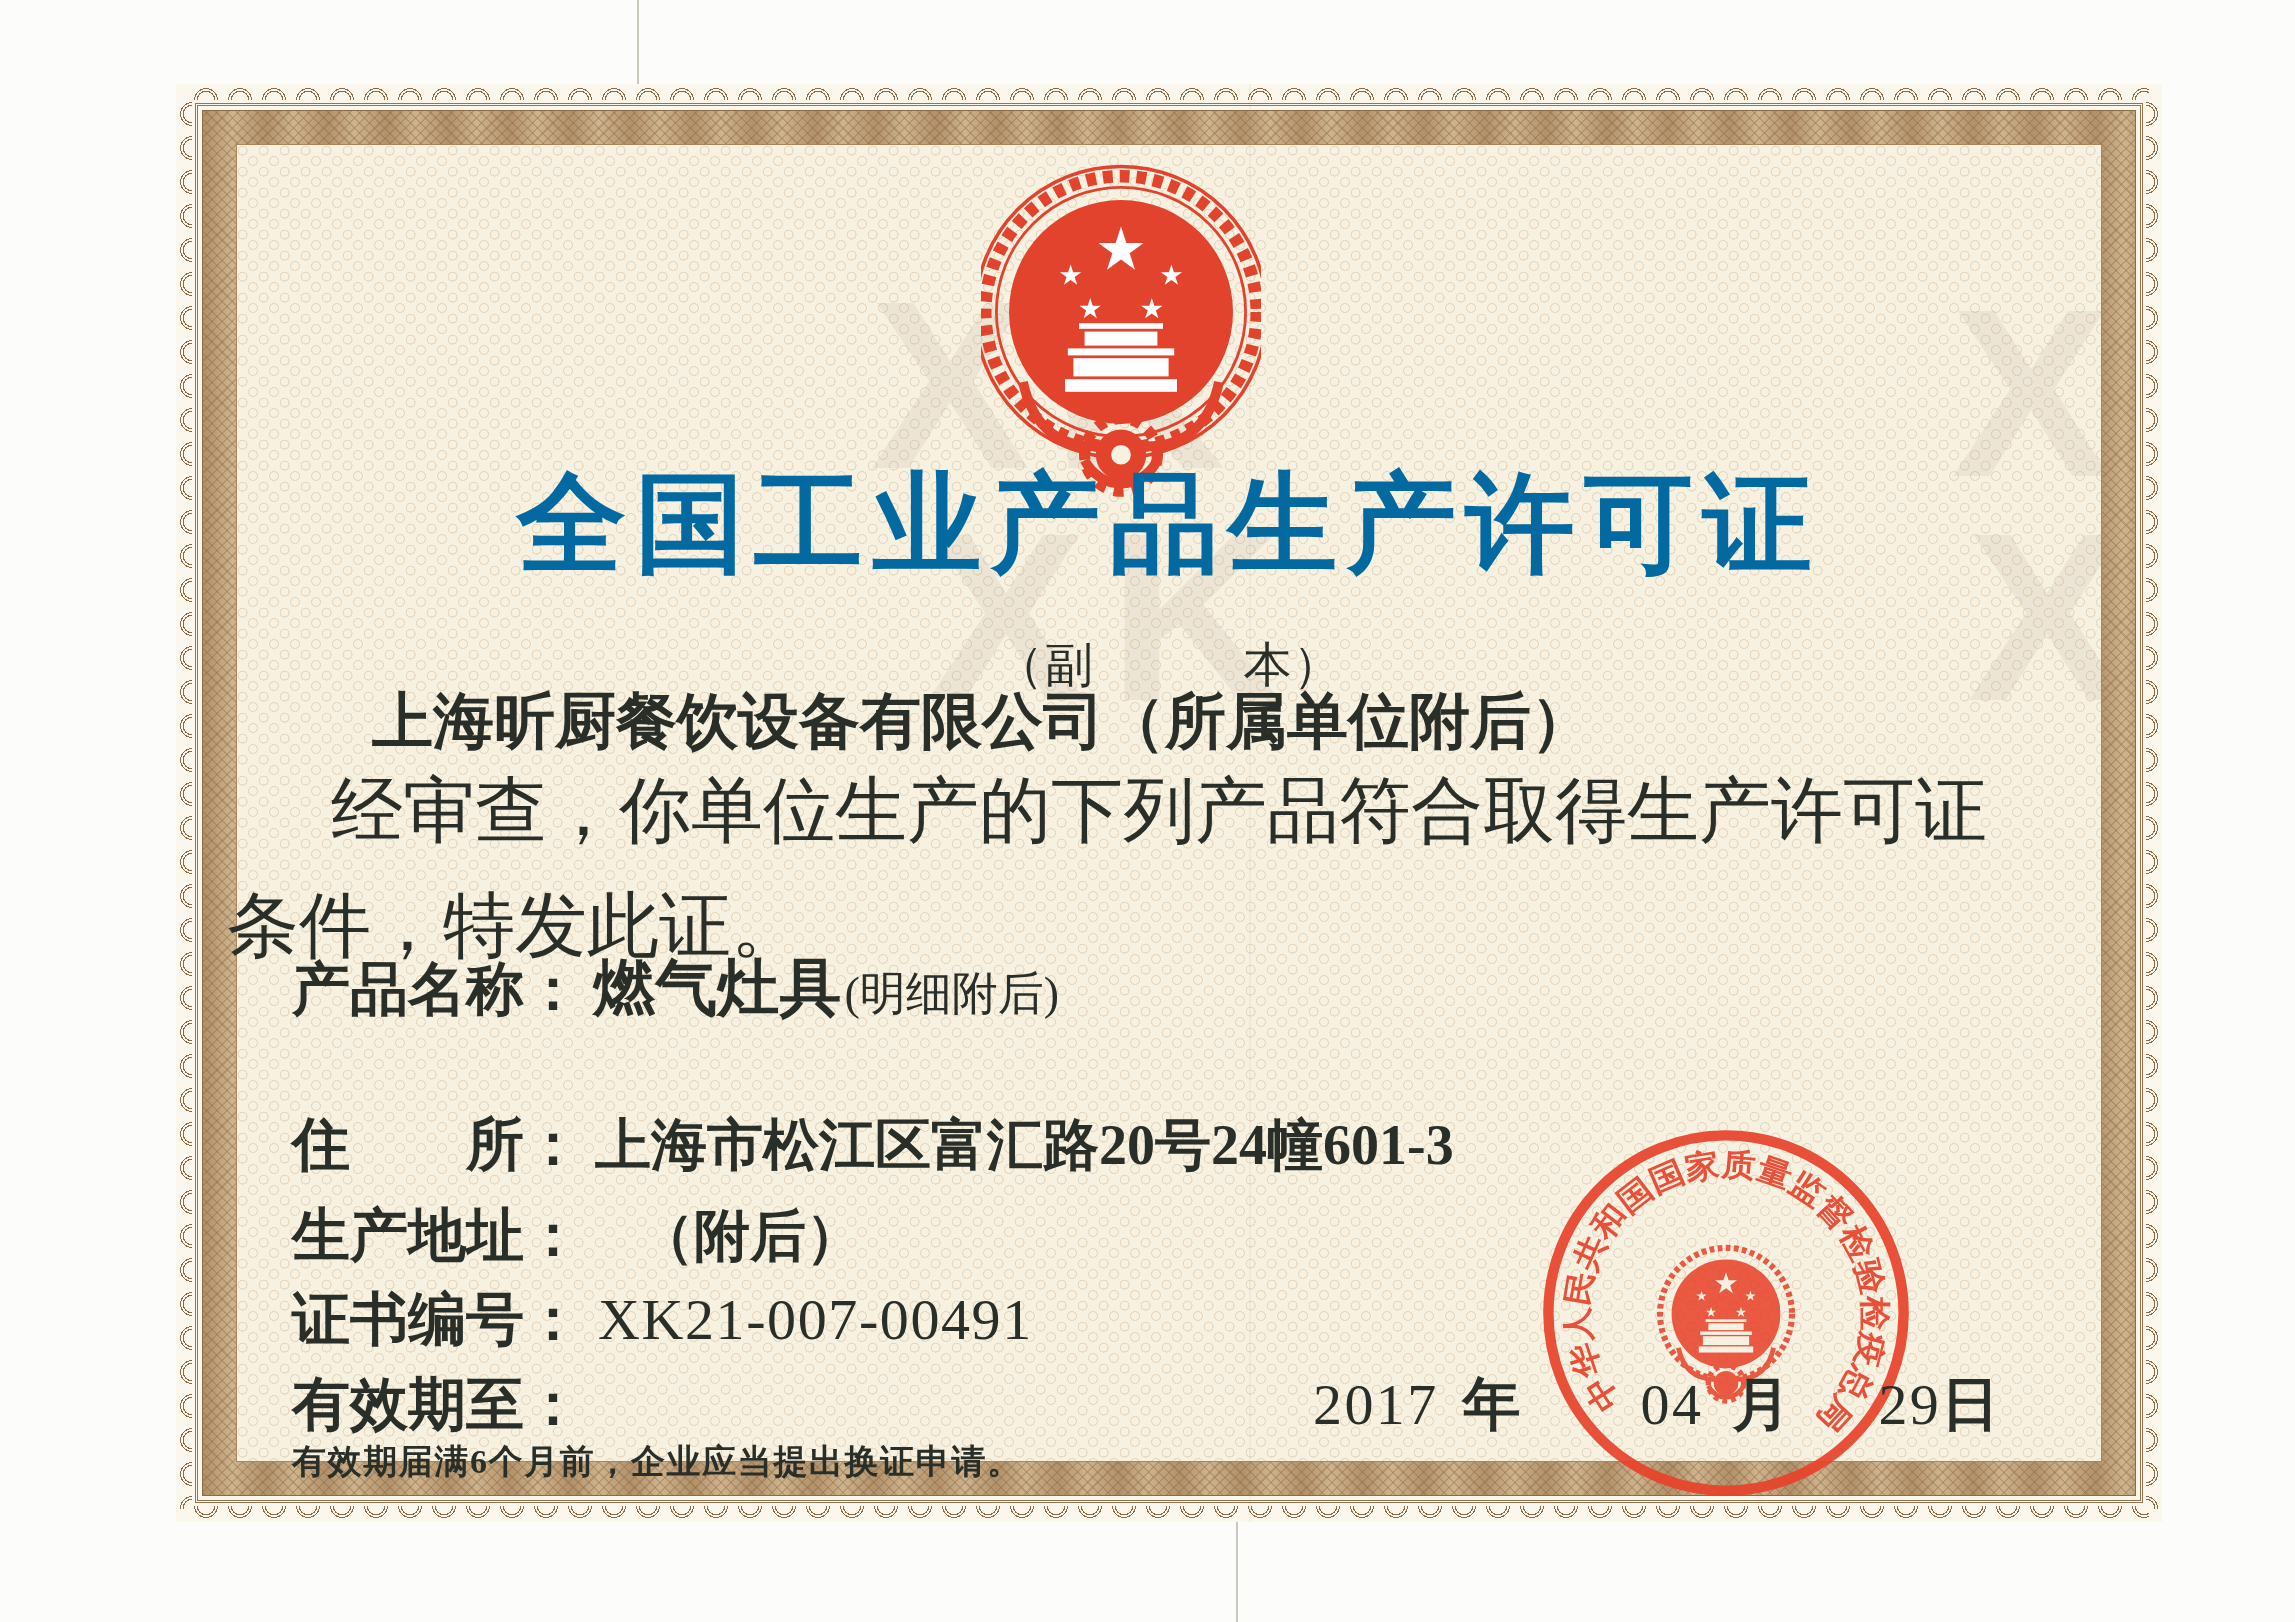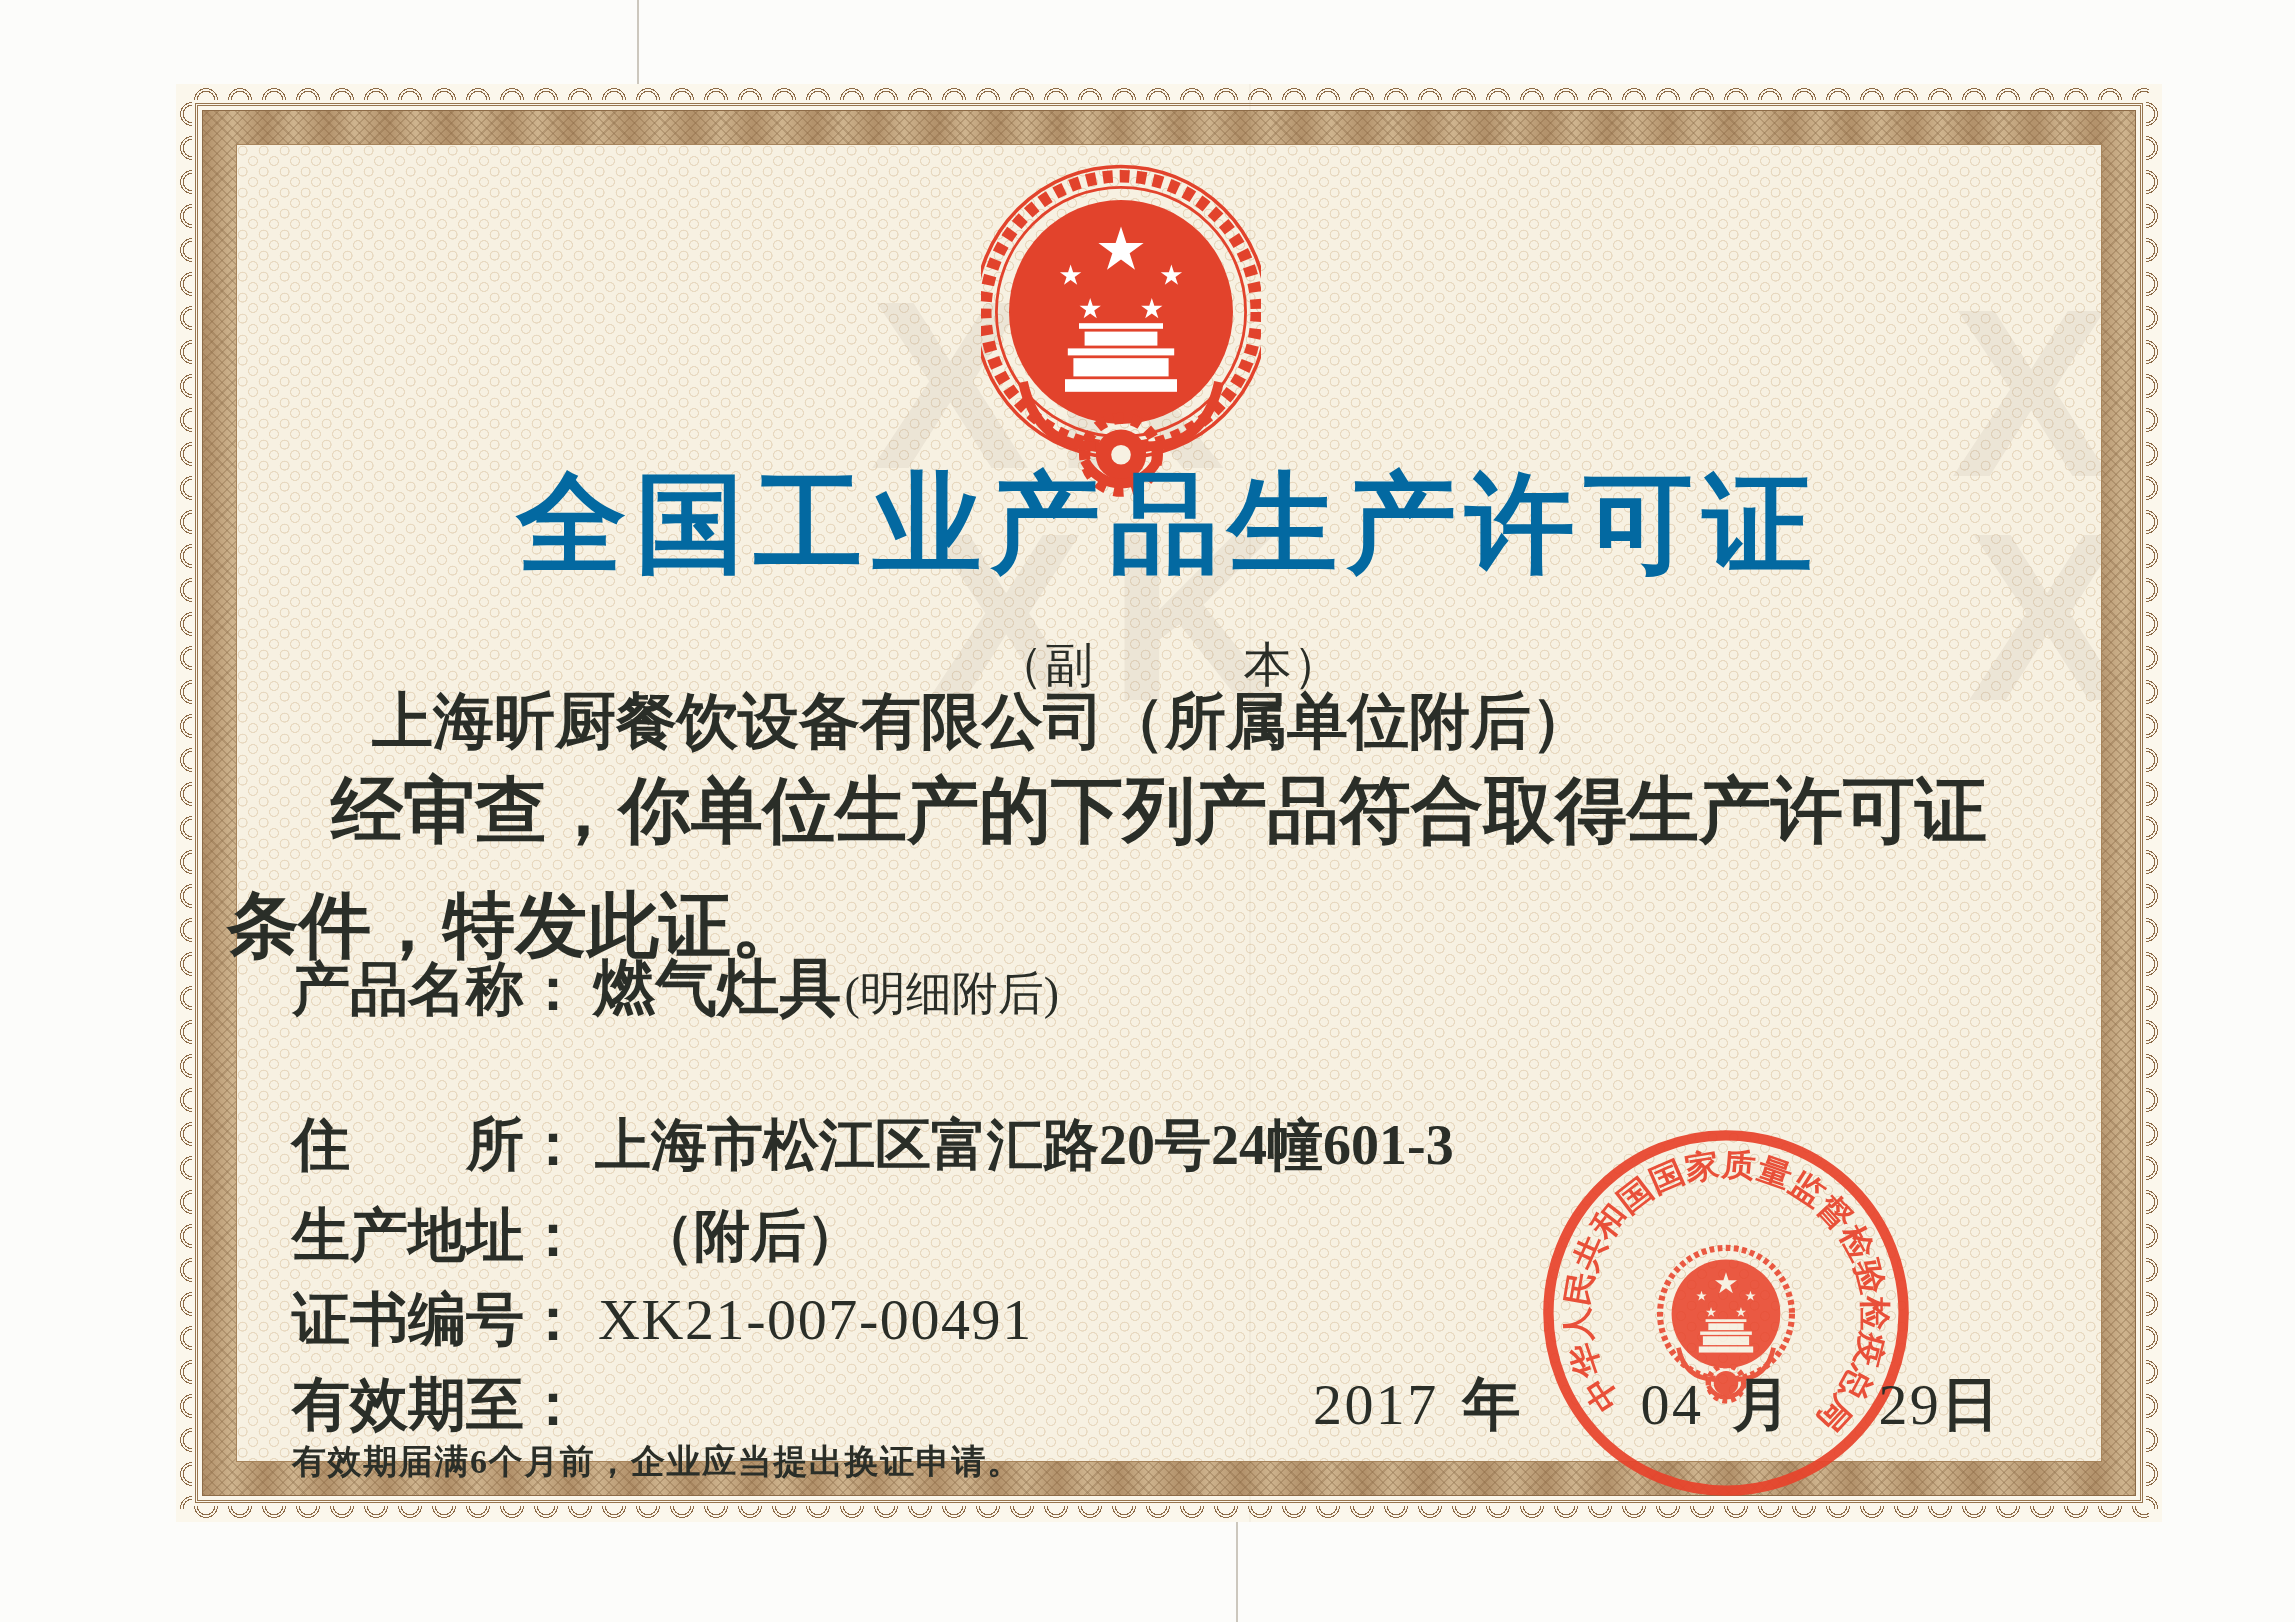--- a/index.html
+++ b/index.html
@@ -42,21 +42,21 @@
     font-size:240px;letter-spacing:22.4px;color:rgba(168,158,140,.14);line-height:1;}
   
   .crease{position:absolute;top:0;bottom:0;width:2.4px;background:rgba(110,90,60,.05);}
   .fold-mark{position:absolute;width:1.6px;background:#ccc7bd;}
   
   .abs{position:absolute;}
   .title{left:0;right:0;top:367px;text-align:center;font-size:109px;font-weight:bold;
     letter-spacing:9.6px;color:#0369a1;white-space:nowrap;}
   .subtitle{left:0;right:0;top:509px;text-align:center;font-size:48px;letter-spacing:1.6px;color:#2a2e28;white-space:nowrap;margin-top:40px;}
   .company{left:196px;top:597px;font-size:61px;font-weight:bold;white-space:nowrap;}
-  .body-par{left:51px;top:670px;width:1780px;font-size:72px;font-weight:bold;line-height:115px;text-indent:104px;}
+  .body-par{left:51px;top:670px;width:1780px;font-size:72px;font-weight:normal;line-height:115px;text-indent:104px;}
   .row{position:absolute;left:116px;display:flex;align-items:baseline;white-space:nowrap;}
   .row .label{font-size:58px;font-weight:bold;}
   .row-product{top:862px;}
   .row-product .value{font-size:62px;font-weight:bold;margin-left:11.2px;}
   .row-product .note{font-size:46px;font-weight:normal;margin-left:3.2px;}
   .row-address{top:1022px;}
   .row-address .value{font-size:56px;font-weight:bold;margin-left:13px;}
   .row-site{top:1113px;gap:43px;}
   .row-site .value{font-size:56px;font-weight:bold;margin-left:13px;}
   .row-certno{top:1197px;}

